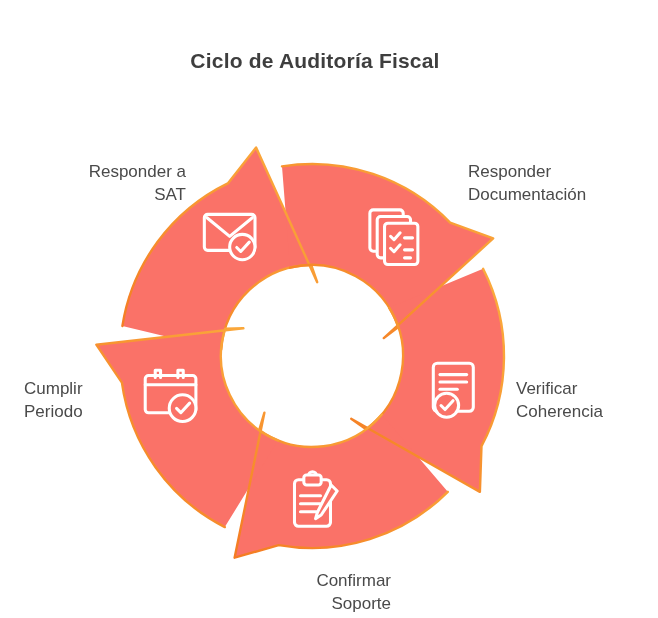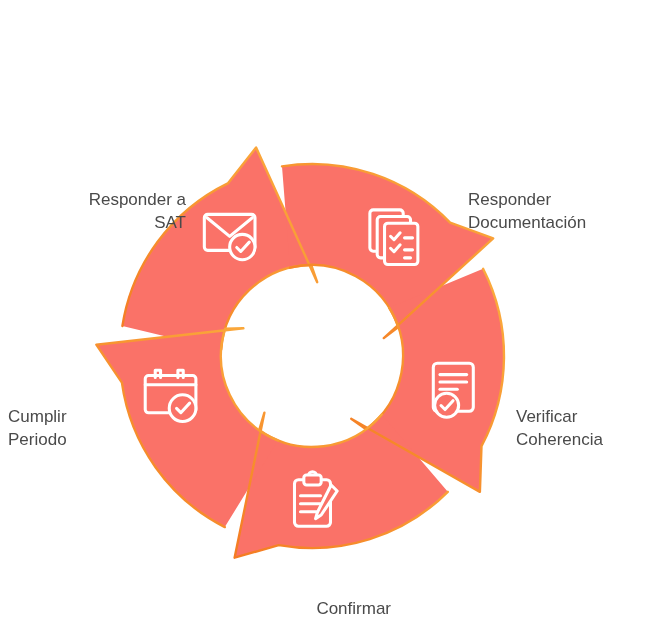--- a/index.html
+++ b/index.html
@@ -15,39 +15,40 @@
     font-family:"Liberation Sans",sans-serif;overflow:hidden;
   }
   .title{
     position:absolute;left:0;top:49px;width:630px;margin:0;
     text-align:center;font-size:21px;font-weight:bold;
     color:var(--title-color);letter-spacing:.2px;
   }
   .diagram-svg{position:absolute;left:0;top:0;}
   .step-label{
     position:absolute;font-size:17px;line-height:1.38;
-    color:var(--label-color);white-space:pre-line;margin-top:28px;
+    color:var(--label-color);white-space:pre-line;
   }
   .lbl-0{right:472px;top:160px;text-align:right;}
   .lbl-1{left:468px;top:160px;text-align:left;}
   .lbl-2{left:516px;top:377px;text-align:left;}
   .lbl-3{left:231px;top:569px;width:160px;text-align:right;}
-  .lbl-4{left:8px;top:377px;text-align:left;}
+  .lbl-4{left:24px;top:377px;text-align:left;}
   .seg-fill{fill:var(--ring-fill);stroke:none;}
   .seg-stroke{fill:none;stroke:url(#ring-grad);stroke-width:2.4;
     stroke-linecap:round;stroke-linejoin:round;}
   .ic-g{stroke:var(--icon-stroke);stroke-width:2.3;fill:none;
     stroke-linecap:round;stroke-linejoin:round;}
   .ic-mask{fill:var(--ring-fill);}
 </style>
 </head>
 <body>
 
 <div class="canvas">
 
+  <h1 class="title">Ciclo de Auditoría Fiscal</h1>
 
   <svg class="diagram-svg" width="658" height="618" viewBox="0 0 658 618">
     <defs>
       <linearGradient id="ring-grad" x1="1" y1="0" x2="0" y2="1">
         <stop id="grad-stop-a" offset="0" stop-color="#FBAD3E"></stop>
         <stop id="grad-stop-b" offset="1" stop-color="#F47B22"></stop>
       </linearGradient>
 
       <symbol id="envelope-check-icon" viewBox="0 0 48 48">
         <g class="ic-g">

